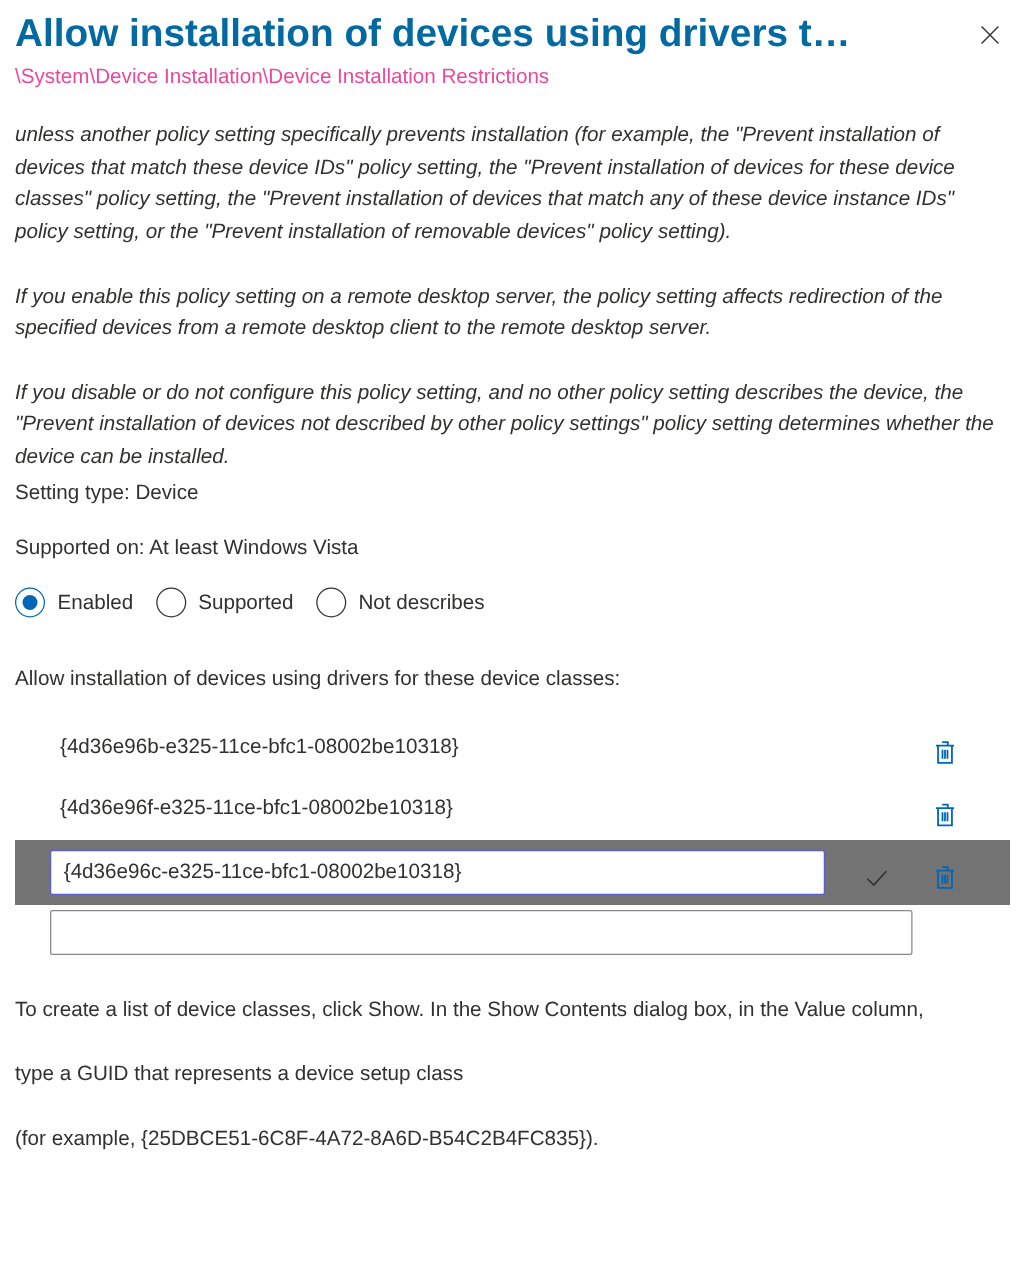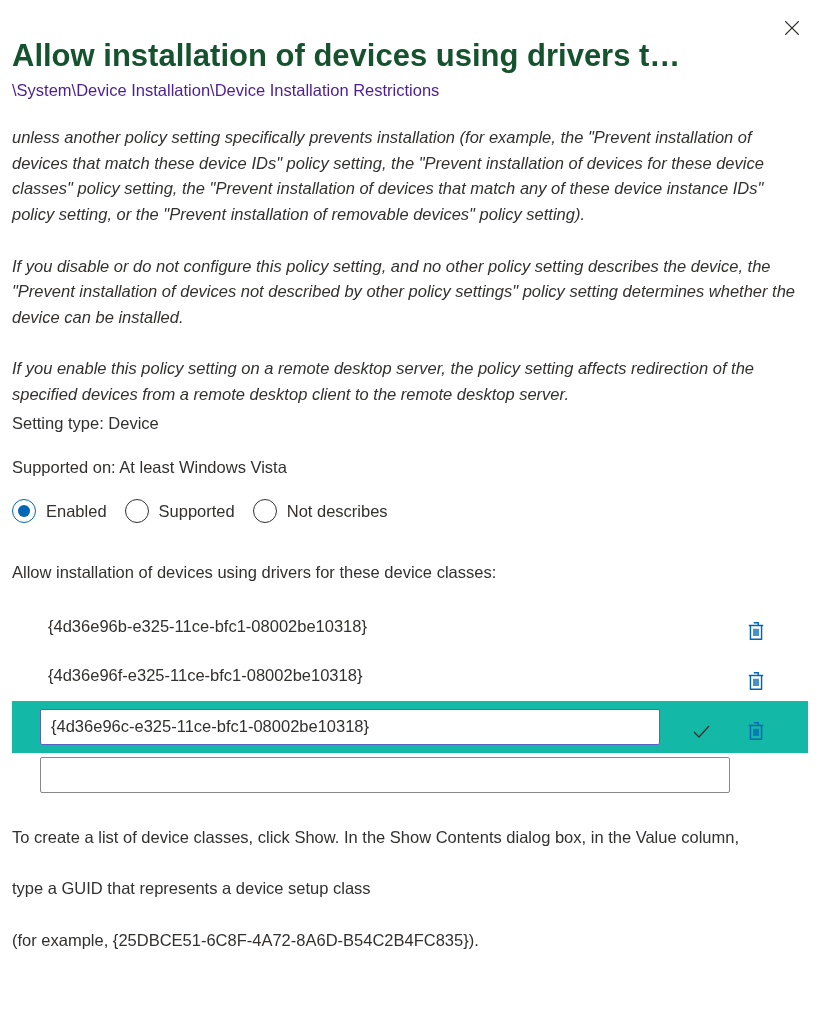--- a/index.html
+++ b/index.html
@@ -15,39 +15,38 @@
     .header-row {
       display: flex;
       align-items: flex-start;
       justify-content: space-between;
       gap: 10px;
       margin-bottom: 2px;
     }
     .title {
       font-size: 31px;
       font-weight: 600;
-      color: #14532d;
+      color: #0369a1;
       white-space: nowrap;
       overflow: hidden;
       text-overflow: ellipsis;
       flex: 1;
       line-height: 1.25;
-      margin-top: 29px;
     }
     .close-btn {
       width: 32px; height: 32px;
       display: flex; align-items: center; justify-content: center;
       background: transparent; border: none; cursor: pointer;
       color: #323130;
       margin-top: 4px;
     }
     .close-btn svg { width: 18px; height: 18px; }
     .breadcrumb {
       font-size: 16.5px;
-      color: #4c1d95;
+      color: #ec4899;
       margin-bottom: 22px;
     }
     .desc p { margin-bottom: 26px; font-style: italic; }
     .desc p:last-child { margin-bottom: 0; }
     .kv { margin-top: 4px; margin-bottom: 18px; }
     .radio-row {
       display: flex;
       align-items: center;
       gap: 18px;
       margin-top: 8px;
@@ -87,21 +86,21 @@
     }
     .trash-btn {
       width: 28px; height: 28px;
       display: flex; align-items: center; justify-content: center;
       background: transparent; border: none; cursor: pointer;
       color: #0067b8;
       margin-right: 32px;
     }
     .trash-btn svg { width: 18px; height: 20px; }
     .list-row.active {
-      background: #14b8a6;
+      background: #737373;
       padding-top: 8px; padding-bottom: 8px;
     }
     .input-wrap {
       flex: 1;
       margin-left: 28px;
     }
     .text-input {
       width: 100%;
       height: 36px;
       border: 1px solid #5b5fc7;
@@ -137,22 +136,22 @@
   <button class="close-btn" aria-label="Close">
     <svg viewBox="0 0 16 16" fill="none" stroke="currentColor" stroke-width="1">
         <path d="M2 2 L14 14 M14 2 L2 14"></path>
       </svg>
   </button>
 </div>
 <div class="breadcrumb">\System\Device Installation\Device Installation Restrictions</div>
 
 <div class="desc">
   <p>unless another policy setting specifically prevents installation (for example, the "Prevent installation of devices that match these device IDs" policy setting, the "Prevent installation of devices for these device classes" policy setting, the "Prevent installation of devices that match any of these device instance IDs" policy setting, or the "Prevent installation of removable devices" policy setting).</p>
+  <p>If you enable this policy setting on a remote desktop server, the policy setting affects redirection of the specified devices from a remote desktop client to the remote desktop server.</p>
   <p>If you disable or do not configure this policy setting, and no other policy setting describes the device, the "Prevent installation of devices not described by other policy settings" policy setting determines whether the device can be installed.</p>
-  <p>If you enable this policy setting on a remote desktop server, the policy setting affects redirection of the specified devices from a remote desktop client to the remote desktop server.</p>
 </div>
 
 <div class="kv">Setting type: Device</div>
 <div class="kv" style="margin-top:0;">Supported on: At least Windows Vista</div>
 
 <div class="radio-row">
   <div class="radio selected">
     <span class="radio-circle">
         <span class="radio-dot"></span>
       </span>

